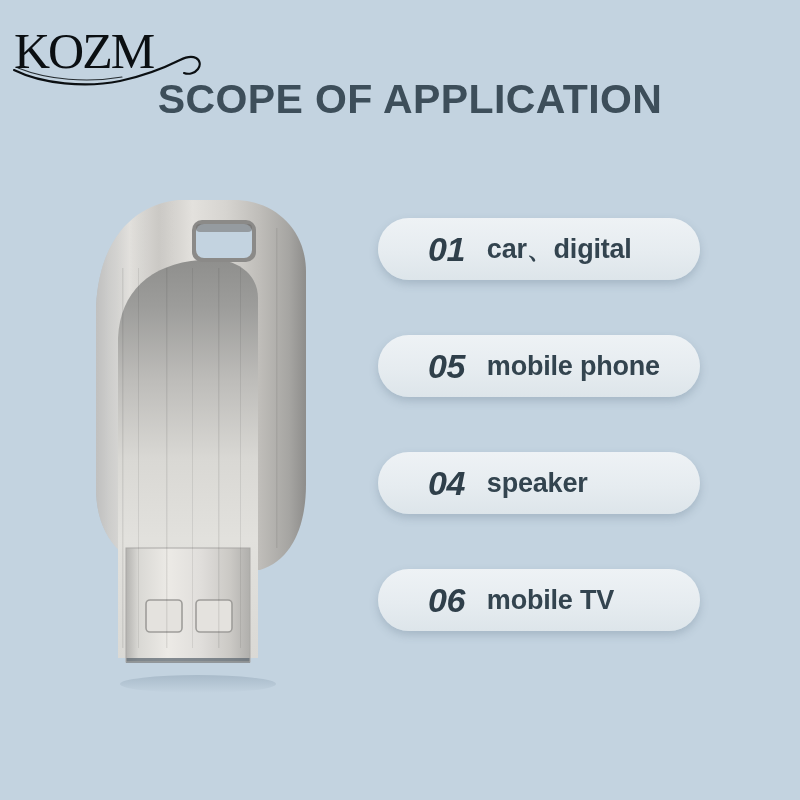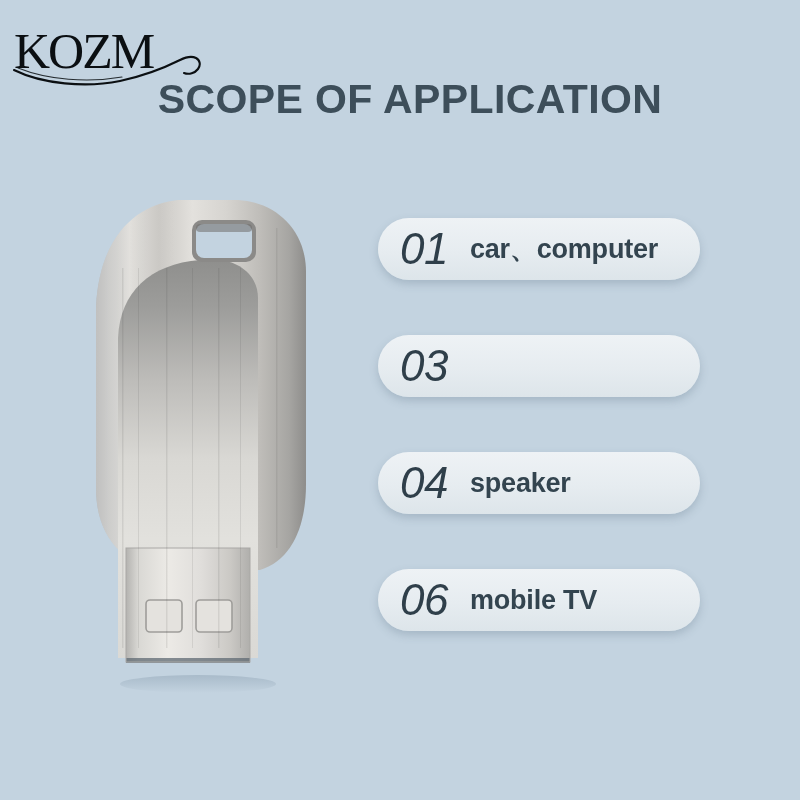--- a/index.html
+++ b/index.html
@@ -85,26 +85,27 @@
     border-radius: 31px;
     background: linear-gradient(180deg, #eef2f5 0%, #e6ecf0 55%, #dde5ea 100%);
     box-shadow: 0 4px 9px rgba(90, 112, 128, 0.28);
     display: flex;
     align-items: center;
     box-sizing: border-box;
     padding-left: 22px;
   }
   .feature-item:last-child { margin-bottom: 0; }
   .feature-num {
-    font-size: 44px;
-    font-weight: normal;
+    font-size: 34px;
+    font-weight: bold;
     font-style: italic;
     color: #2f3f4a;
     letter-spacing: -0.5px;
     flex: 0 0 auto;
+    margin-left: 28px;
   }
   .feature-label {
     margin-left: 22px;
     font-size: 27px;
     font-weight: bold;
     color: #33444f;
     letter-spacing: -0.2px;
     white-space: nowrap;
     flex: 0 0 auto;
   }
@@ -219,25 +220,26 @@
       <rect x="138" y="80" width="1.5" height="380" fill="#3a3a3a"></rect>
       <rect x="160" y="80" width="1" height="380" fill="#3a3a3a"></rect>
       <rect x="196" y="40" width="1.5" height="320" fill="#3a3a3a"></rect>
     </g>
   </svg>
 
   <div id="feature-list">
 
     <div class="feature-item">
       <span class="feature-num">01</span>
-      <span class="feature-label">car、computer</span>
-    </div>
-
-    <div class="feature-item">
-      <span class="feature-num">03</span>
+      <span class="feature-label">car、digital</span>
+    </div>
+
+    <div class="feature-item">
+      <span class="feature-num">05</span>
+      <span class="feature-label">mobile phone</span>
     </div>
 
     <div class="feature-item">
       <span class="feature-num">04</span>
       <span class="feature-label">speaker</span>
     </div>
 
     <div class="feature-item">
       <span class="feature-num">06</span>
       <span class="feature-label">mobile TV</span>

